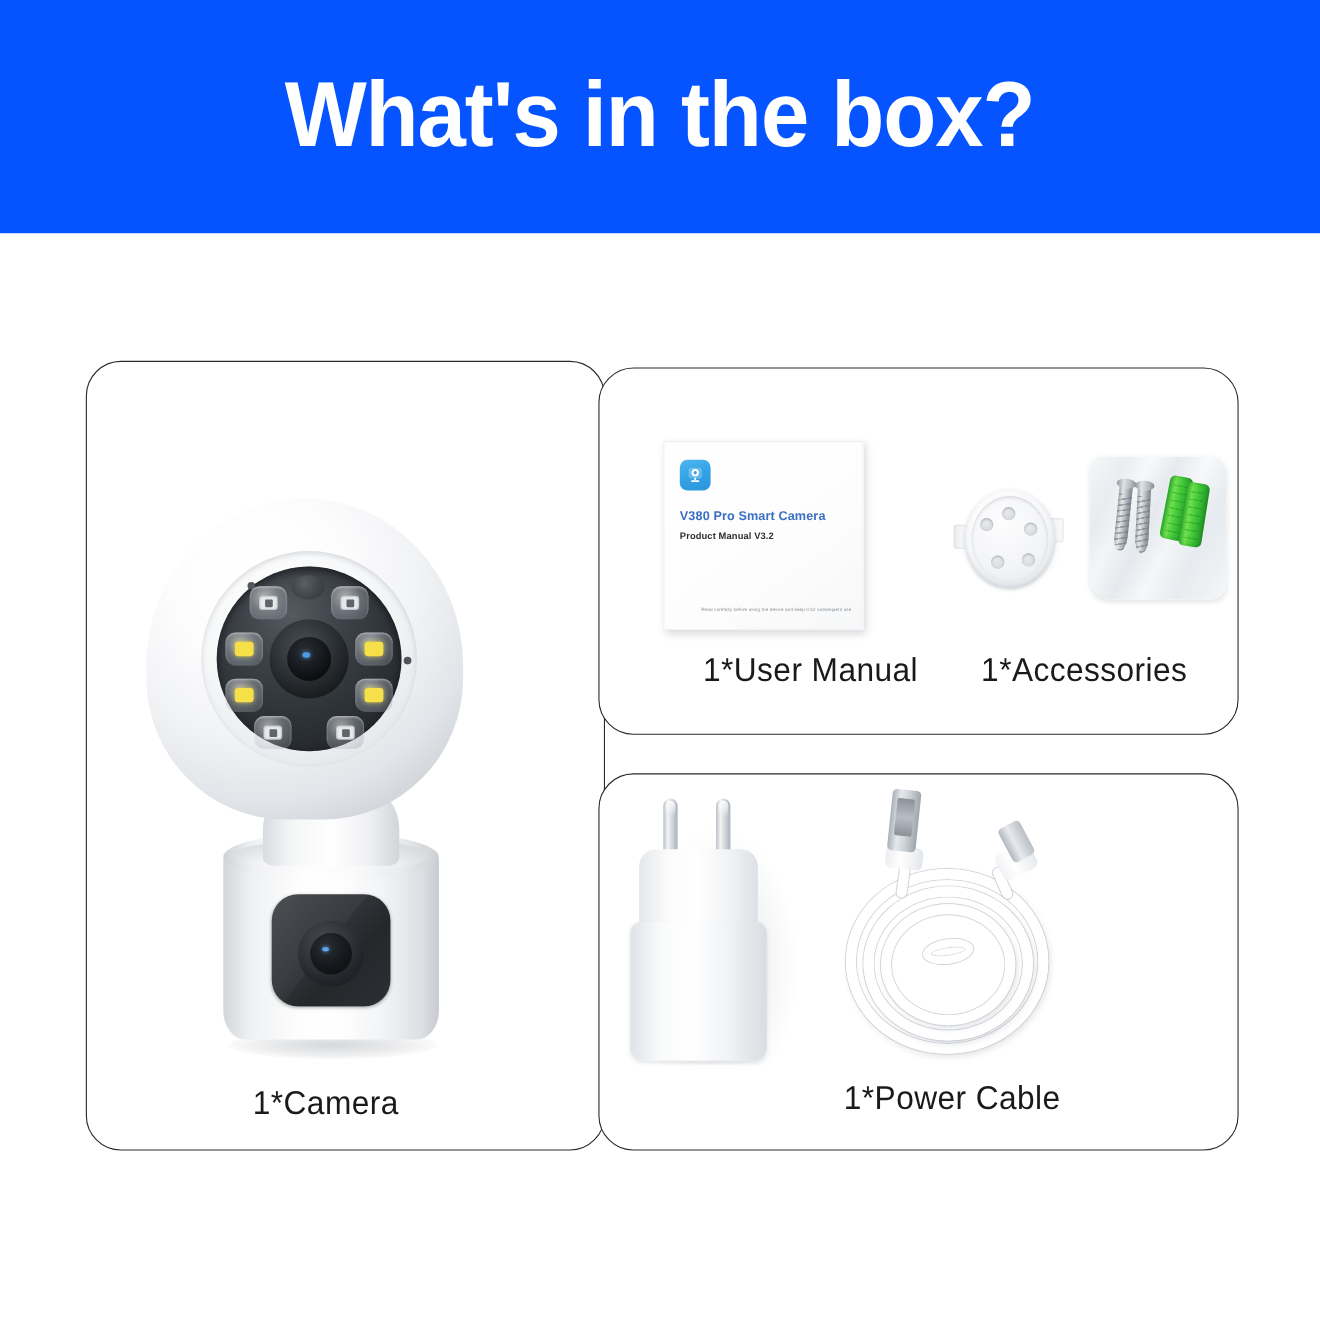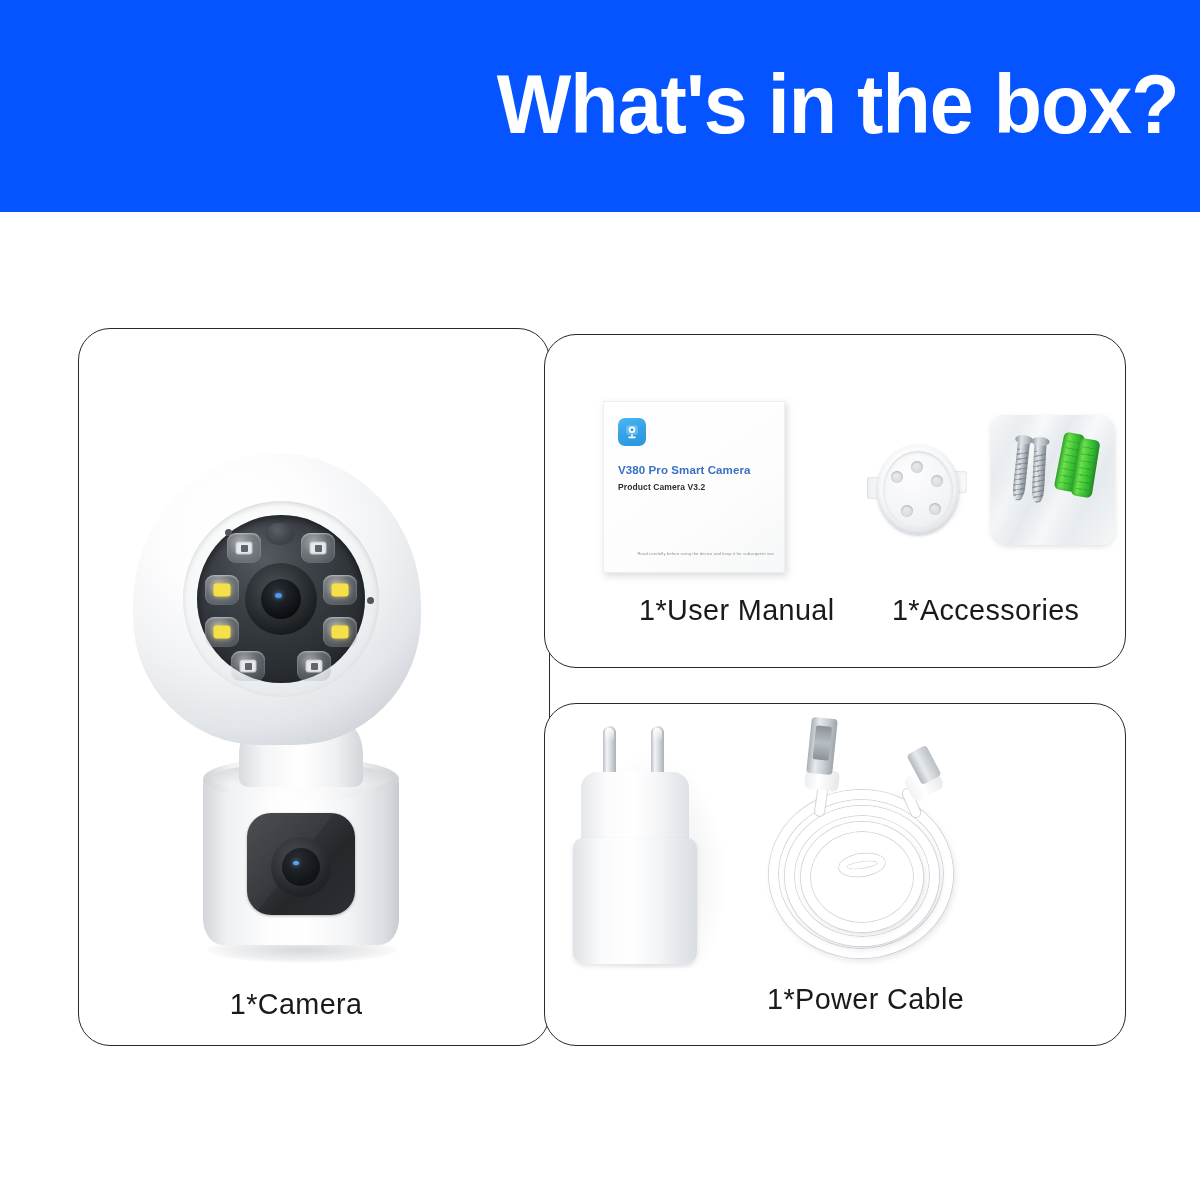--- a/index.html
+++ b/index.html
@@ -20,21 +20,21 @@
   
   .header-banner {
     position: absolute;
     left: 0;
     top: 0;
     width: 1200px;
     height: 212px;
     background: #0554ff;
     display: flex;
     align-items: center;
-    justify-content: flex-end;
+    justify-content: center;
   }
   .header-title {
     color: #ffffff;
     font-family: "Liberation Sans Narrow", "Liberation Sans", sans-serif;
     font-size: 84px;
     font-weight: bold;
     letter-spacing: -1px;
     transform: scaleX(0.94);
     line-height: 1;
     margin-top: -4px;
@@ -562,21 +562,21 @@
       <div class="manual-appicon">
         <svg width="18" height="18" viewBox="0 0 24 24" aria-hidden="true">
           <rect x="4" y="3" width="16" height="13" rx="3.2" fill="#ffffff" opacity="0.25"></rect>
           <circle cx="12" cy="9" r="4.4" fill="#ffffff"></circle>
           <circle cx="12" cy="9" r="2" fill="#34a3e6"></circle>
           <rect x="11" y="15" width="2" height="3" fill="#ffffff"></rect>
           <rect x="7" y="18" width="10" height="2.2" rx="1.1" fill="#ffffff"></rect>
         </svg>
       </div>
       <div class="manual-title">V380 Pro Smart Camera</div>
-      <div class="manual-subtitle">Product Camera  V3.2</div>
+      <div class="manual-subtitle">Product Manual  V3.2</div>
       <div class="manual-fineprint">Read carefully before using the device and keep it for subsequent use</div>
     </div>
   </div>
 
   <div class="mount-stage">
     <div class="mount-shadow"></div>
     <div class="mount-tab left"></div>
     <div class="mount-tab right"></div>
     <div class="mount-plate"></div>
     <div class="mount-inner"></div>

